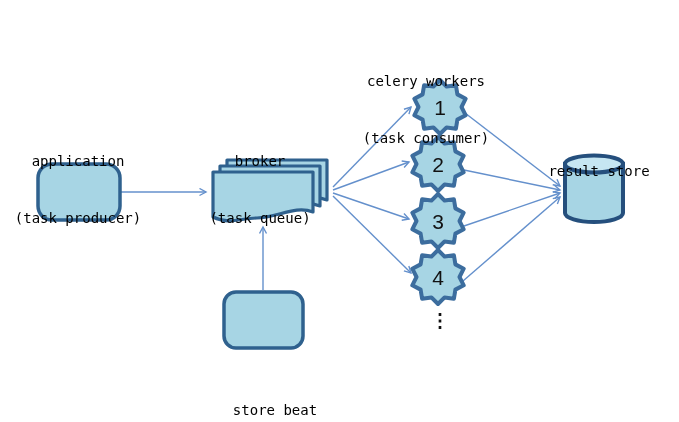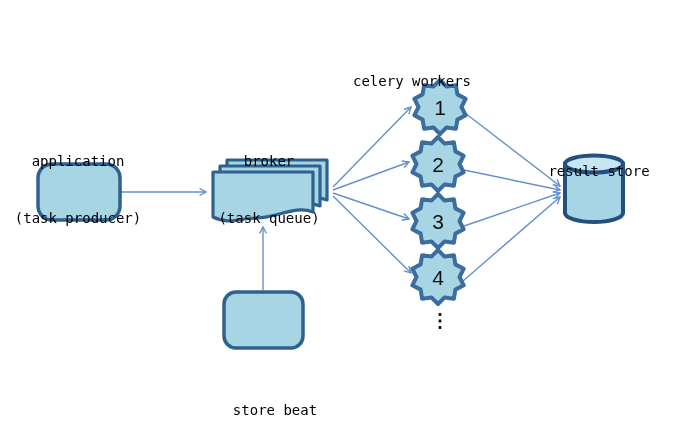--- a/index.html
+++ b/index.html
@@ -90,27 +90,28 @@
     </g>
 
     <rect class="box" x="224" y="292" width="79" height="56" rx="12" ry="12"></rect>
   </svg>
 
   <div class="node-label" style="left:-42px;top:114px;">
     <span>application</span>
     <span>(task producer)</span>
   </div>
 
-  <div class="node-label" style="left:149px;top:114px;">
+  <div class="node-label" style="left:140px;top:114px;">
     <span>broker</span>
     <span>(task queue)</span>
   </div>
 
-  <div class="node-label" style="left:292px;top:34px;">
+  <div class="node-label" style="left:306px;top:34px;">
     <span>celery workers</span>
+    <span>(task consumer)</span>
   </div>
 
   <div class="node-label" style="left:479px;top:124px;">
     <span>result store</span>
   </div>
 
   <div class="node-label" style="left:155px;top:363px;">
     <span>store beat</span>
     
   </div>

